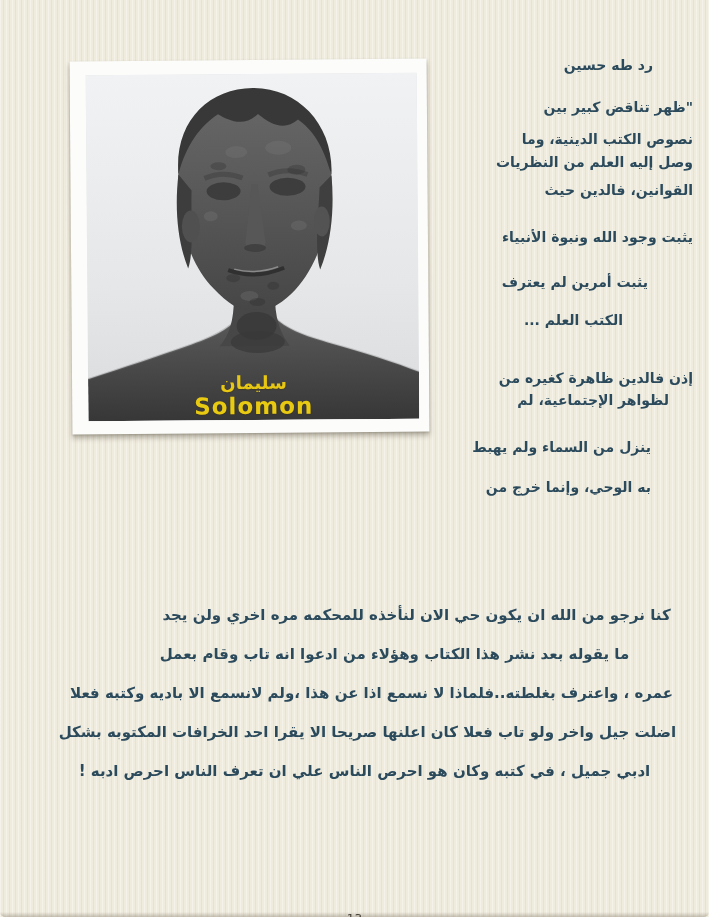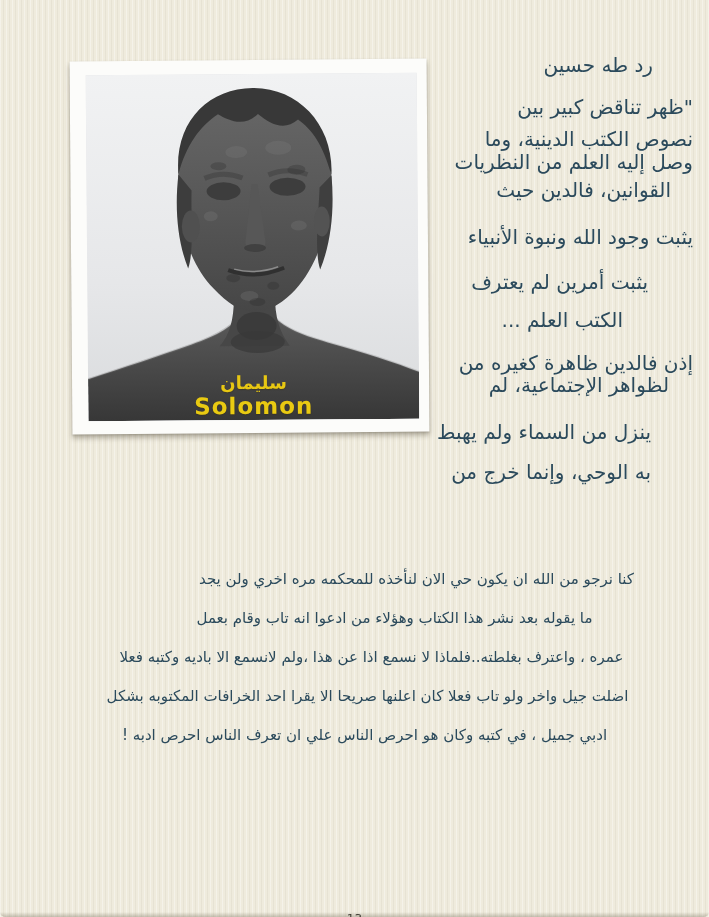--- a/index.html
+++ b/index.html
@@ -46,28 +46,28 @@
   }
   .caption-en{
     color:#e9ca12;font-size:23px;font-weight:bold;letter-spacing:1px;
     text-shadow:0 1px 1px rgba(60,50,0,0.35);
     margin-bottom:2px;
   }
   
   .quote-col{
     position:absolute;top:54px;right:16px;width:302px;
     direction:rtl;text-align:right;
-    color:#2b4a5c;font-weight:normal;font-size:20px;
+    color:#2b4a5c;font-weight:bold;font-size:14px;
   }
   .qline{white-space:nowrap;height:22px;line-height:22px;overflow:visible;}
   
   .para{
-    position:absolute;top:560px;left:30px;right:30px;
+    position:absolute;top:596px;left:30px;right:30px;
     direction:rtl;text-align:center;
-    color:#2b4a5c;font-weight:normal;font-size:15px;
+    color:#2b4a5c;font-weight:bold;font-size:15px;
   }
   .pline{white-space:nowrap;line-height:39px;overflow:visible;}
   
   .page-num{
     position:absolute;top:912px;left:0;right:0;text-align:center;
     color:#3c3a34;font-size:12px;font-weight:normal;
   }
 </style>
 </head>
 <body>
@@ -143,25 +143,25 @@
         <div class="caption-en">Solomon</div>
       </div>
     </div>
   </div>
 
   <div class="quote-col">
     <div class="qline" style="margin-right:40px;">رد طه حسين</div>
     <div class="qline" style="margin-top:20px;">"ظهر تناقض كبير بين</div>
     <div class="qline" style="margin-top:10px;">نصوص الكتب الدينية، وما</div>
     <div class="qline" style="margin-top:1px;">وصل إليه العلم من النظريات</div>
-    <div class="qline" style="margin-top:6px;margin-right:22px;">القوانين، فالدين حيث</div>
+    <div class="qline" style="margin-top:6px;">القوانين، فالدين حيث</div>
     <div class="qline" style="margin-top:25px;">يثبت وجود الله ونبوة الأنبياء</div>
     <div class="qline" style="margin-top:23px;margin-right:45px;text-align:right;">يثبت أمرين لم يعترف</div>
     <div class="qline" style="margin-top:16px;margin-right:70px;">الكتب العلم ...</div>
-    <div class="qline" style="margin-top:21px;">إذن فالدين ظاهرة كغيره من</div>
+    <div class="qline" style="margin-top:36px;">إذن فالدين ظاهرة كغيره من</div>
     <div class="qline" style="margin-right:24px;">لظواهر الإجتماعية، لم</div>
     <div class="qline" style="margin-top:25px;margin-right:42px;">ينزل من السماء ولم يهبط</div>
     <div class="qline" style="margin-top:18px;margin-right:42px;">به الوحي، وإنما خرج من</div>
   </div>
 
   <div class="para">
     <div class="pline" style="transform:translateX(62px);">كنا نرجو من الله ان يكون حي الان لنأخذه للمحكمه مره اخري ولن يجد</div>
     <div class="pline" style="transform:translateX(40px);">ما يقوله بعد نشر هذا الكتاب وهؤلاء من ادعوا انه تاب وقام بعمل</div>
     <div class="pline" style="transform:translateX(17px);">عمره ، واعترف بغلطته..فلماذا لا نسمع اذا عن هذا ،ولم لانسمع الا باديه وكتبه فعلا</div>
     <div class="pline" style="transform:translateX(13px);">اضلت جيل واخر ولو تاب فعلا كان اعلنها صريحا الا يقرا احد الخرافات المكتوبه بشكل</div>

